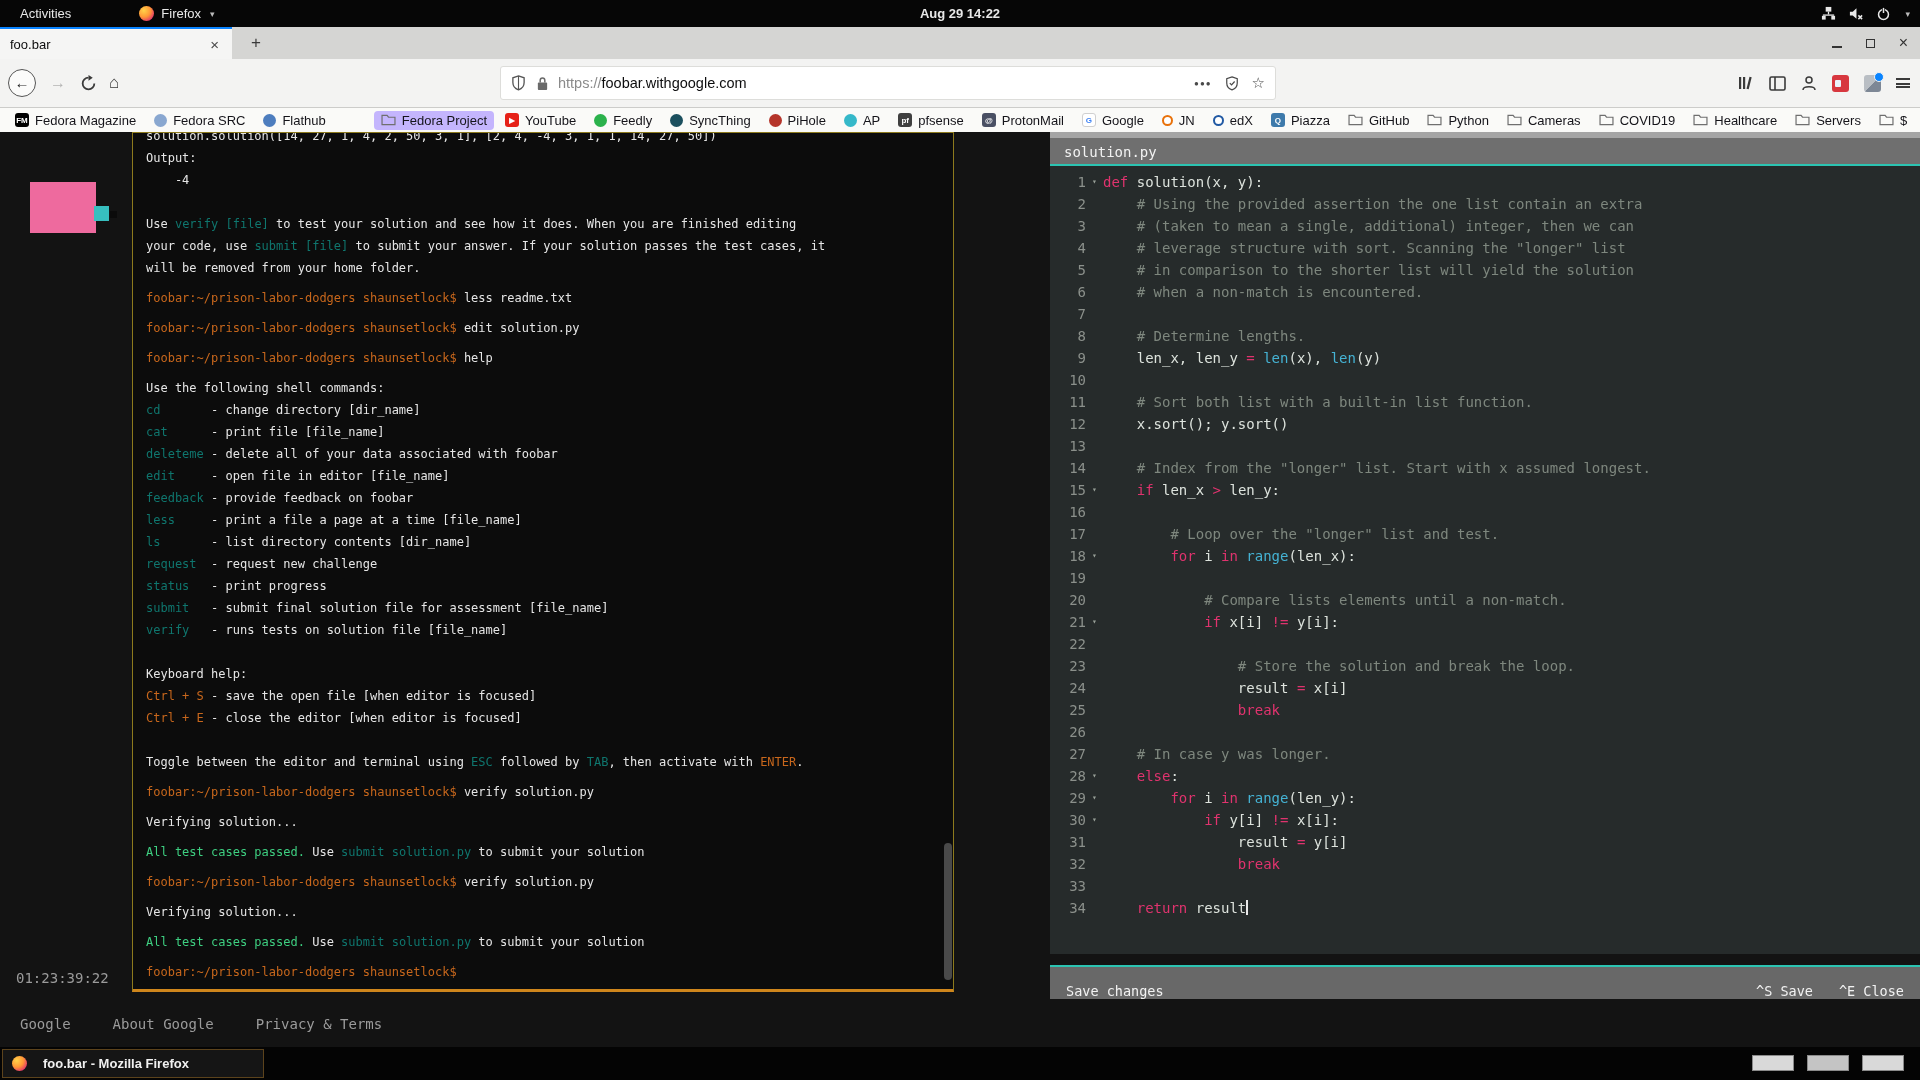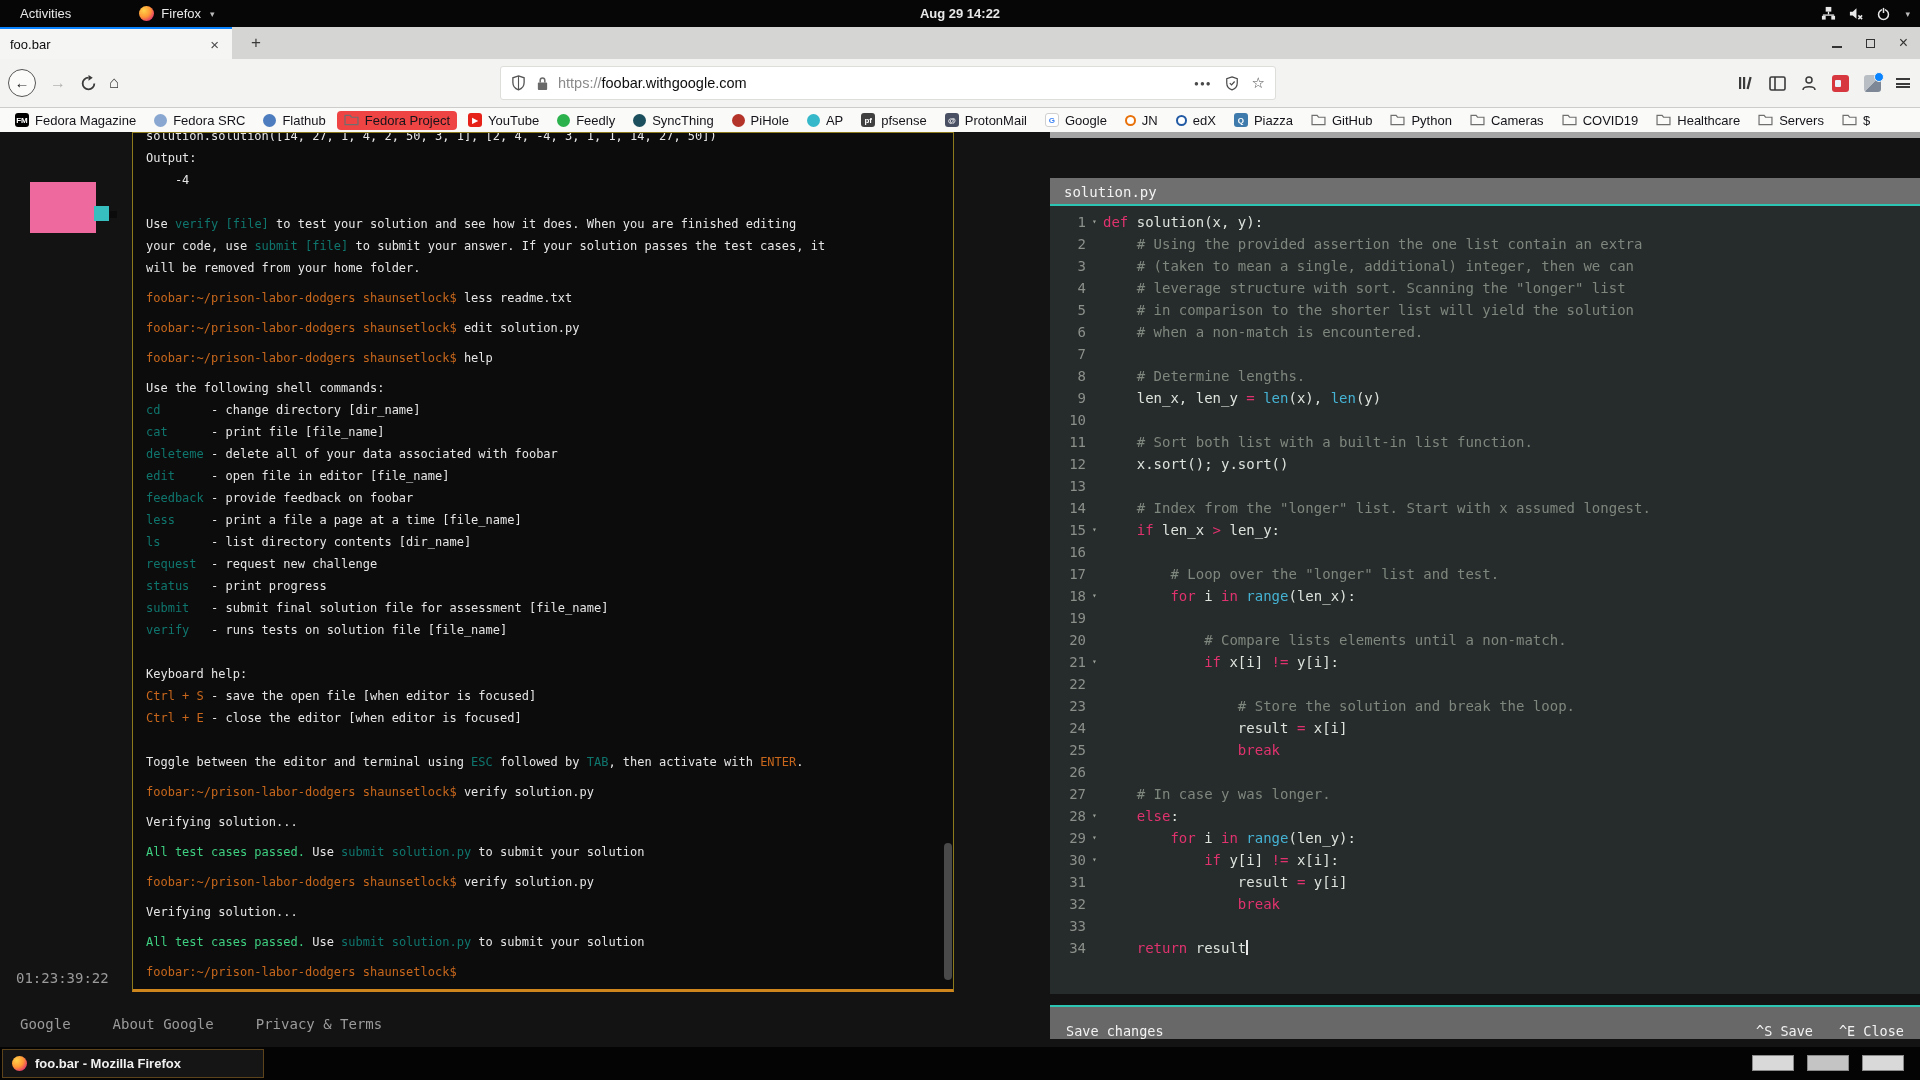--- a/index.html
+++ b/index.html
@@ -47,21 +47,21 @@
   .hamburger { width:14px; height:10px; border-top:2px solid #3a3a3a; border-bottom:2px solid #3a3a3a; position:relative; }
   .hamburger:after { content:""; position:absolute; left:0; top:3px; width:14px; height:2px; background:#3a3a3a; }
   .ext-red { width:17px; height:17px; border-radius:3px; background:#d7373f; position:relative; }
   .ext-red:after { content:""; position:absolute; left:3px; top:5px; width:6px; height:7px; background:#eaf2fb; border-radius:1px; }
   .ext-color { width:17px; height:17px; border-radius:3px; background:linear-gradient(135deg,#b9bec4 0 50%,#7d8795 50% 100%); position:relative; }
   .ext-color:after { content:""; position:absolute; right:-3px; top:-3px; width:8px; height:8px; border-radius:50%; background:#0a84ff; border:1.5px solid #f3f3f2; }
 
   
   .bmbar { position:absolute; top:108px; left:0; width:1920px; height:24px; background:#fafaf8; display:flex; align-items:center; padding:0 8px; gap:4px; overflow:hidden; }
   .bm { display:flex; align-items:center; gap:6px; padding:2px 7px; border-radius:4px; font-size:13px; color:#15141a; white-space:nowrap; }
-  .bm.active { background:#ef4444; }
+  .bm.active { background:#c4b5fd;margin-left:37px; }
   .bm-badge { width:14px; height:14px; border-radius:3px; color:#fff; font-size:8px; font-weight:bold; display:flex; align-items:center; justify-content:center; }
   .bm-dot { width:13px; height:13px; border-radius:50%; }
   .bm-ring { width:11px; height:11px; border-radius:50%; background:#fff; border-width:2.5px; border-style:solid; }
   .bm-folder svg { display:block; }
 
   
   .page { position:absolute; top:132px; left:0; width:1920px; height:915px; background:#131313; }
   .avatar { position:absolute; left:30px; top:50px; }
   .avatar .pink { width:66px; height:51px; background:#ee6a9e; }
   .avatar .teal { position:absolute; left:64px; top:24px; width:15px; height:15px; background:#37bfbf; }
@@ -78,35 +78,35 @@
   .t-scroll { position:absolute; right:1px; top:0; width:8px; height:856px; }
   .t-thumb { position:absolute; right:0; top:83%; width:8px; height:16%; background:#4a4a4a; border-radius:4px; }
 
   .timestamp { position:absolute; left:16px; top:838px; font-family:"DejaVu Sans Mono","Liberation Mono",monospace; font-size:14px; color:#9b9b9b; }
   .page-footer { position:absolute; left:20px; top:884px; display:flex; gap:42px; font-family:"DejaVu Sans Mono","Liberation Mono",monospace; font-size:14px; color:#9b9b9b; }
   .page-footer span { cursor:default; }
 
   
   .editor { position:absolute; left:1050px; top:0; width:870px; height:862px; }
   .ed-topstrip { height:6px; background:#a5a5a5; }
-  .ed-header { height:28px; background:#6f6f6f; color:#f2f2f2; font-family:"DejaVu Sans Mono","Liberation Mono",monospace; font-size:14px; line-height:28px; padding-left:14px; border-bottom:2px solid #2cc4b2;margin-top:40px; }
+  .ed-header { height:28px; background:#6f6f6f; color:#f2f2f2; font-family:"DejaVu Sans Mono","Liberation Mono",monospace; font-size:14px; line-height:28px; padding-left:14px; border-bottom:2px solid #2cc4b2; }
   .ed-code { height:788px; background:#262b2b; padding-top:5px; overflow:hidden; font-family:"DejaVu Sans Mono","Liberation Mono",monospace; font-size:14px; }
   .c-line { display:flex; height:22px; line-height:22px; }
   .c-num { width:36px; text-align:right; color:#8b908b; flex:none; }
   .c-fold { width:17px; text-align:center; color:#98a098; font-size:8px; flex:none; }
   .c-code { white-space:pre; }
   .tk-k { color:#e0336e; } .tk-b { color:#45b3d4; } .tk-c { color:#7e877e; } .tk-x { color:#dde3dd; }
   .cursor { display:inline-block; width:2px; height:15px; background:#e8e8e8; vertical-align:-2px; }
   .ed-footer { height:34px; background:#686868; border-top:2px solid #2cc4b2; display:flex; align-items:flex-start; color:#f2f2f2; font-family:"DejaVu Sans Mono","Liberation Mono",monospace; font-size:13.5px; padding:16px 16px;margin-top:11px; }
   .ed-footer .left { flex:1; }
   .ed-footer .right { display:flex; gap:26px; }
 
   
   .taskbar { position:absolute; top:1047px; left:0; width:1920px; height:33px; background:#040404; }
-  .task-item { position:absolute; left:2px; top:2px; height:29px; width:262px; background:#151515; border:1px solid #5c431c; display:flex; align-items:center; gap:8px; padding:0 9px; }
+  .task-item { position:absolute; left:2px; top:2px; height:29px; width:262px; background:#151515; border:1px solid #5c431c; display:flex; align-items:center; gap:16px; padding:0 9px; }
   .task-title { color:#f0f0f0; font-size:13px; font-weight:bold; white-space:nowrap; }
   .ws-btns { position:absolute; right:16px; top:8px; display:flex; gap:13px; }
   .ws-btn { width:42px; height:16px; border:1px solid #8a8a8a; }
   .ws-btn.a { background:#d9d9d9; } .ws-btn.b { background:#c4c4c4; }
 </style>
 </head>
 <body>
 
 <div id="screen">
 

